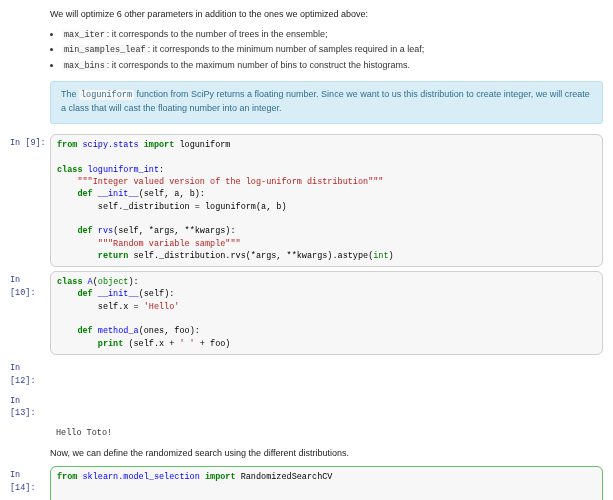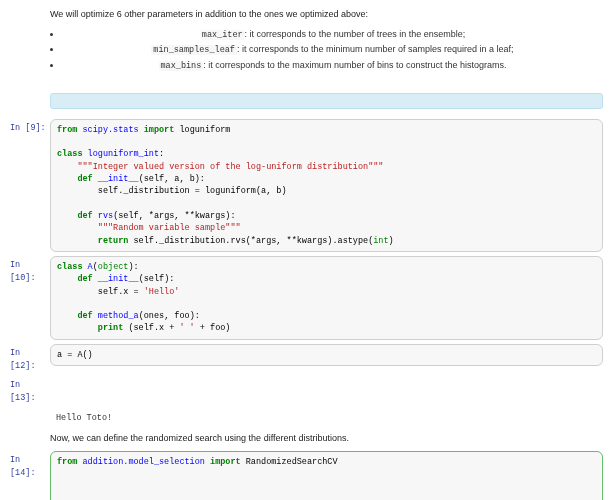--- a/index.html
+++ b/index.html
@@ -7,21 +7,21 @@
     margin: 0;
     padding: 8px 10px;
     font-family: -apple-system, "Helvetica Neue", Arial, sans-serif;
     font-size: 9px;
     line-height: 1.5;
     color: #333;
     background: #fff;
     width: 613px;
   }
   .intro, .outro { font-size: 9px; color: #222; margin: 0 0 6px 40px; }
-  ul.params { margin: 2px 0 20px 52px; padding: 0; list-style: disc; text-align: center; }
+  ul.params { margin: 2px 0 8px 52px; padding: 0; list-style: disc; }
   ul.params li { margin: 2px 0; font-size: 9px; }
   code.inline {
     font-family: Menlo, Consolas, "Courier New", monospace;
     font-size: 8.5px;
     background: #f7f7f7;
     padding: 0 2px;
     border-radius: 2px;
   }
   .note {
     margin: 6px 0 10px 40px;
@@ -77,20 +77,23 @@
 
 <p class="intro">We will optimize 6 other parameters in addition to the ones we optimized above:</p>
 
 <ul class="params">
   <li><code class="inline">max_iter</code><span>: it corresponds to the number of trees in the ensemble;</span></li>
   <li><code class="inline">min_samples_leaf</code><span>: it corresponds to the minimum number of samples required in a leaf;</span></li>
   <li><code class="inline">max_bins</code><span>: it corresponds to the maximum number of bins to construct the histograms.</span></li>
 </ul>
 
 <div class="note">
+  <div class="note-body">
+    <span>The </span><code class="inline">loguniform</code><span> function from SciPy returns a floating number. Since we want to us this distribution to create integer, we will create a class that will cast the floating number into an integer.</span>
+  </div>
 </div>
 
 <div class="cell">
   <div class="prompt">In [9]:</div>
   <div class="input-area">
 <pre class="code"><span class="k">from</span><span class="nn"> scipy.stats </span><span class="k">import</span><span class="n"> loguniform</span>
 
 <span class="k">class</span><span class="cls"> loguniform_int</span><span class="n">:</span>
 <span class="s">    """Integer valued version of the log-uniform distribution"""</span>
 <span class="k">    def</span><span class="fn"> __init__</span><span class="n">(self, a, b):</span>
@@ -109,40 +112,37 @@
 <span class="k">    def</span><span class="fn"> __init__</span><span class="n">(self):</span>
 <span class="n">        self.x = </span><span class="s">'Hello'</span>
 
 <span class="k">    def</span><span class="fn"> method_a</span><span class="n">(ones, foo):</span>
 <span class="k">        print</span><span class="n"> (self.x + </span><span class="s">' '</span><span class="n"> + foo)</span></pre>
   </div>
 </div>
 
 <div class="cell">
   <div class="prompt">In [12]:</div>
-  <div class="input-area">
-<pre class="code"><span class="n">a = A()</span></pre>
-  </div>
 </div>
 
 <div class="cell">
   <div class="prompt">In [13]:</div>
 </div>
 
 <div class="cell">
   <div class="prompt"></div>
   <div class="output-area">Hello Toto!</div>
 </div>
 
 <p class="outro">Now, we can define the randomized search using the different distributions.</p>
 
 <div class="cell">
   <div class="prompt">In [14]:</div>
   <div class="input-area active">
-<pre class="code"><span class="k">from</span><span class="nn"> addition.model_selection </span><span class="k">import</span><span class="n"> RandomizedSearchCV</span>
+<pre class="code"><span class="k">from</span><span class="nn"> sklearn.model_selection </span><span class="k">import</span><span class="n"> RandomizedSearchCV</span>
 
 
 
 
 
 
 </pre>
   </div>
 </div>
 

